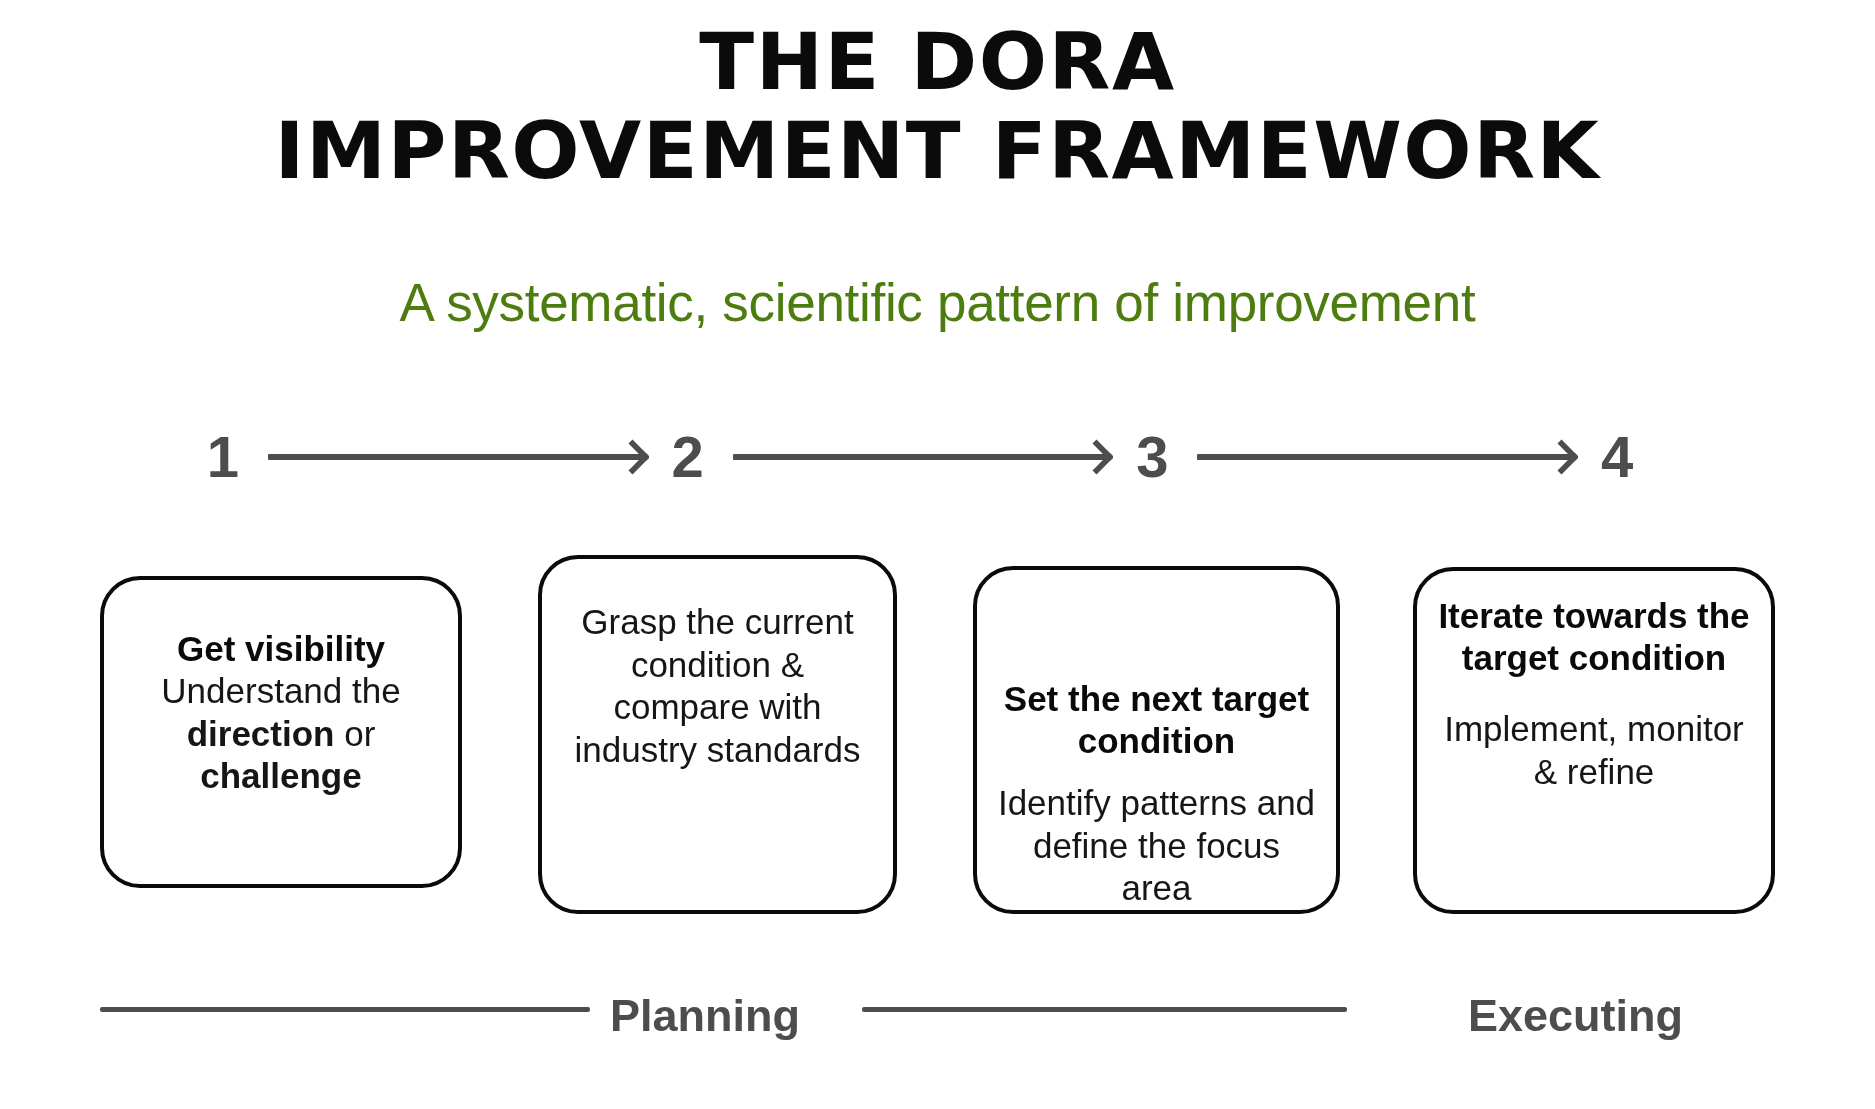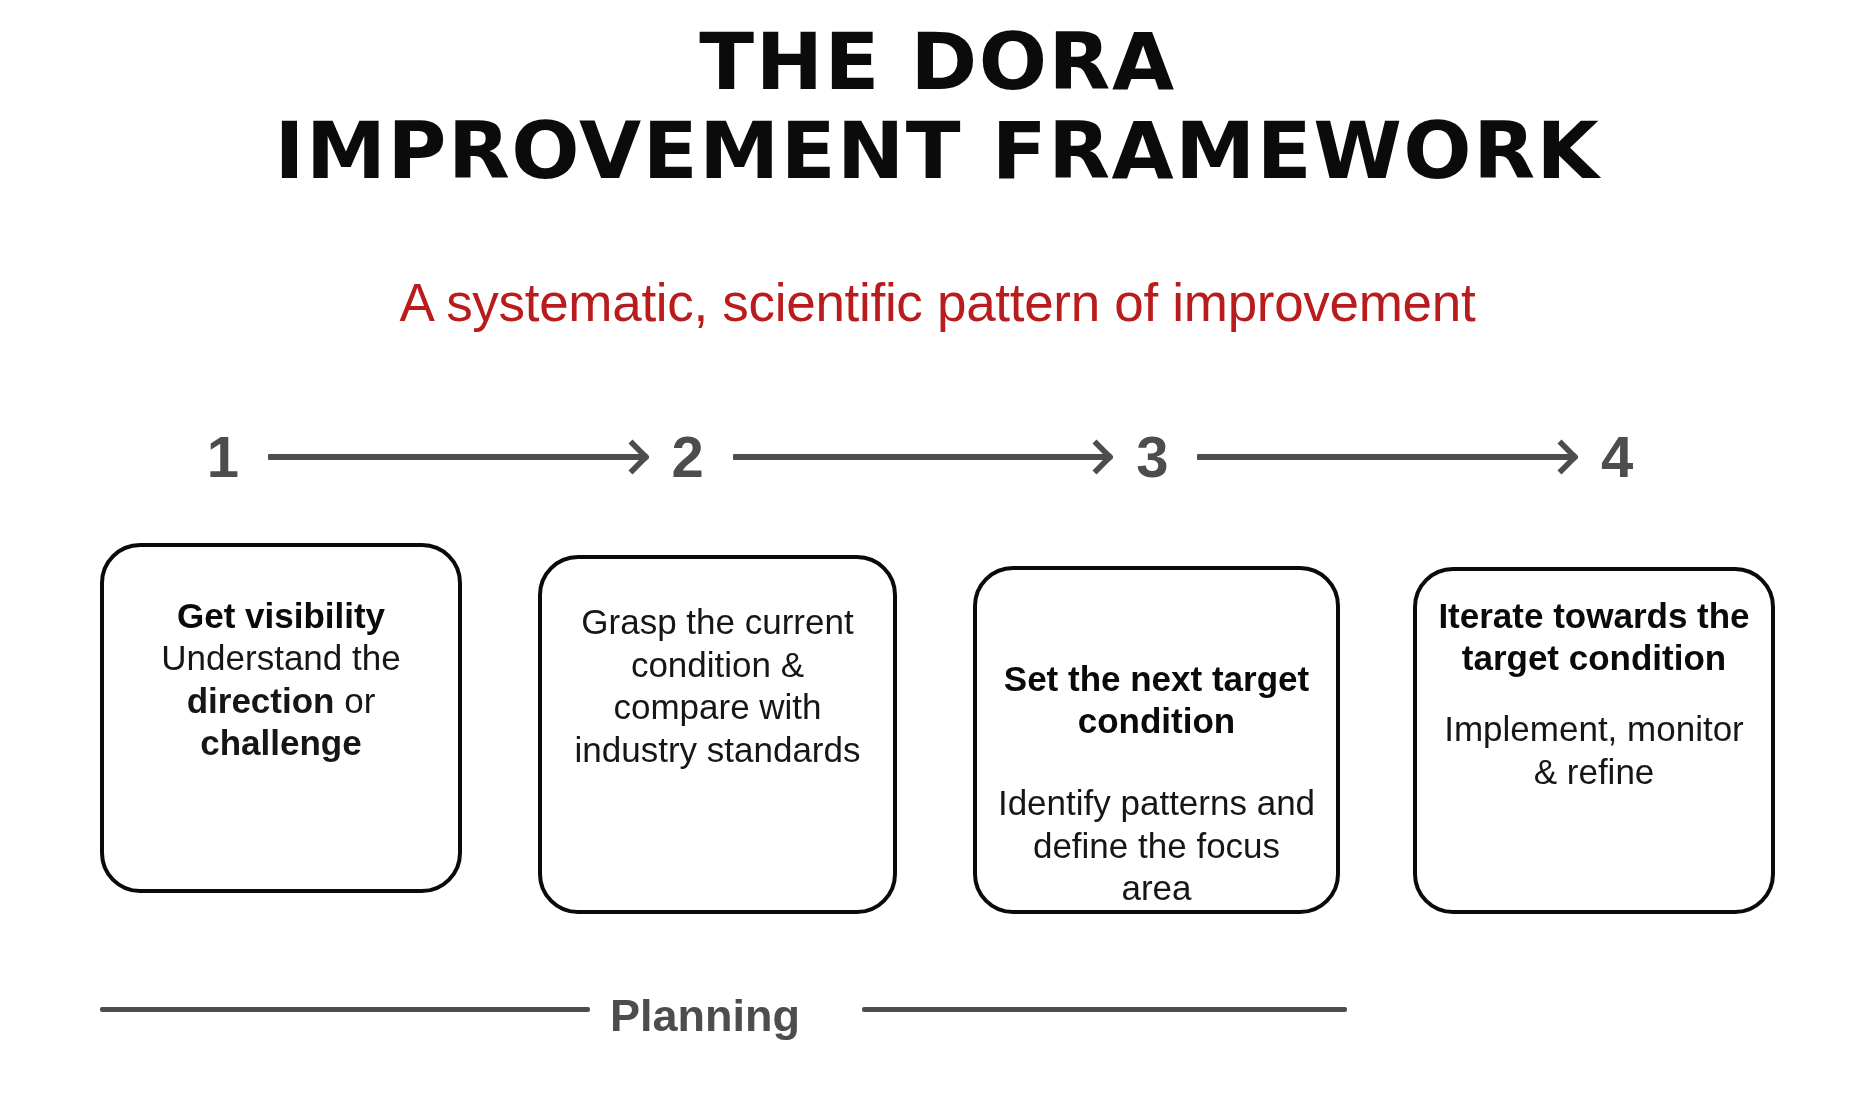--- a/index.html
+++ b/index.html
@@ -39,21 +39,21 @@
   .subtitle {
     position: absolute;
     top: 272px;
     left: 0;
     width: 1875px;
     text-align: center;
     font-family: "Liberation Sans", sans-serif;
     font-weight: 400;
     font-size: 53px;
     letter-spacing: -0.3px;
-    color: #b91c1c;
+    color: #4d7c0f;
   }
 
   
   .steps-row {
     position: absolute;
     top: 418px;
     left: 200px;
     width: 1440px;
     height: 78px;
     display: flex;
@@ -117,28 +117,28 @@
   }
   .card-body {
     font-family: "Liberation Sans", sans-serif;
     font-weight: 400;
     font-size: 35px;
     line-height: 1.22;
     color: #161616;
   }
   .card-body b { font-weight: 700; }
 
-  #card-1 { left: 100px; top: 543px; width: 362px; height: 350px; justify-content: flex-start; padding-top: 48px; }
+  #card-1 { left: 100px; top: 576px; width: 362px; height: 312px; justify-content: flex-start; padding-top: 48px; }
   #card-1 .card-body { }
 
   #card-2 { left: 538px; top: 555px; width: 359px; height: 359px; justify-content: flex-start; padding-top: 38px; }
   #card-2 .card-body { margin-top: 4px; }
 
   #card-3 { left: 973px; top: 566px; width: 367px; height: 348px; justify-content: flex-end; padding-top: 12px; }
-  #card-3 .card-body { margin-top: 40px; }
+  #card-3 .card-body { margin-top: 20px; }
 
   #card-4 { left: 1413px; top: 567px; width: 362px; height: 347px; justify-content: flex-start; padding-top: 24px; }
   #card-4 .card-body { margin-top: 29px; }
 
   
   .phase-bar {
     position: absolute;
     left: 0;
     top: 985px;
     width: 1875px;
@@ -210,13 +210,14 @@
 
 <div class="card" id="card-4">
   <div class="card-heading">Iterate towards the target condition</div>
   <div class="card-body"><span>Implement, monitor &amp; refine</span></div>
 </div>
 
 <div class="phase-bar">
   <div class="phase-line" id="phase-line-left"></div>
   <div class="phase-label" id="phase-planning">Planning</div>
   <div class="phase-line" id="phase-line-right"></div>
+  <div class="phase-label" id="phase-executing">Executing</div>
 </div>
 
 </body></html>

